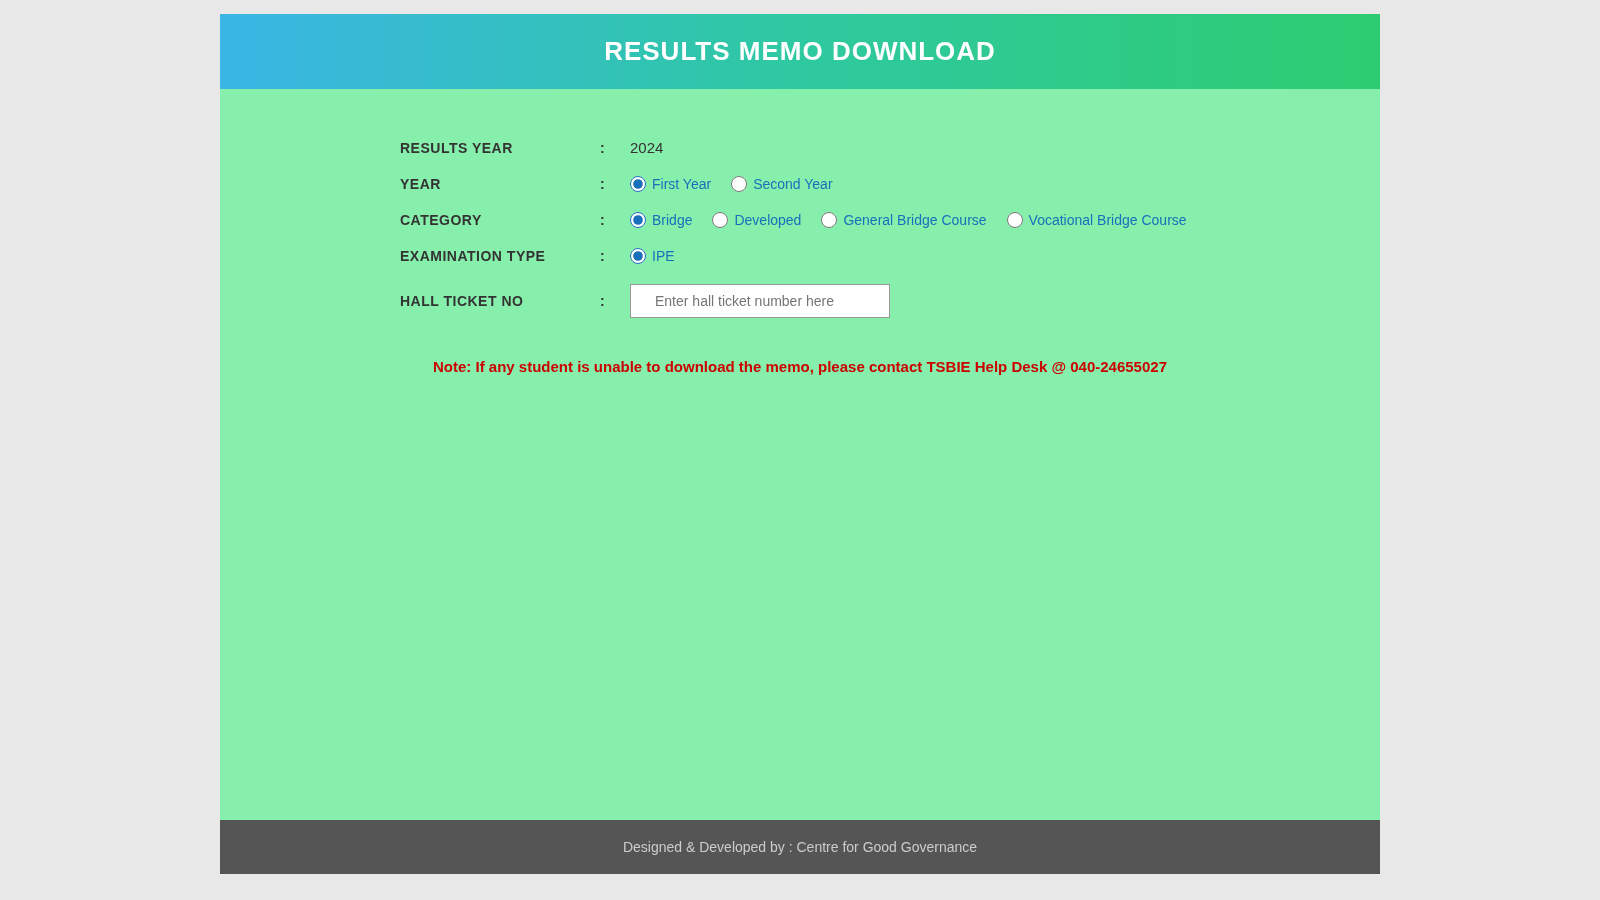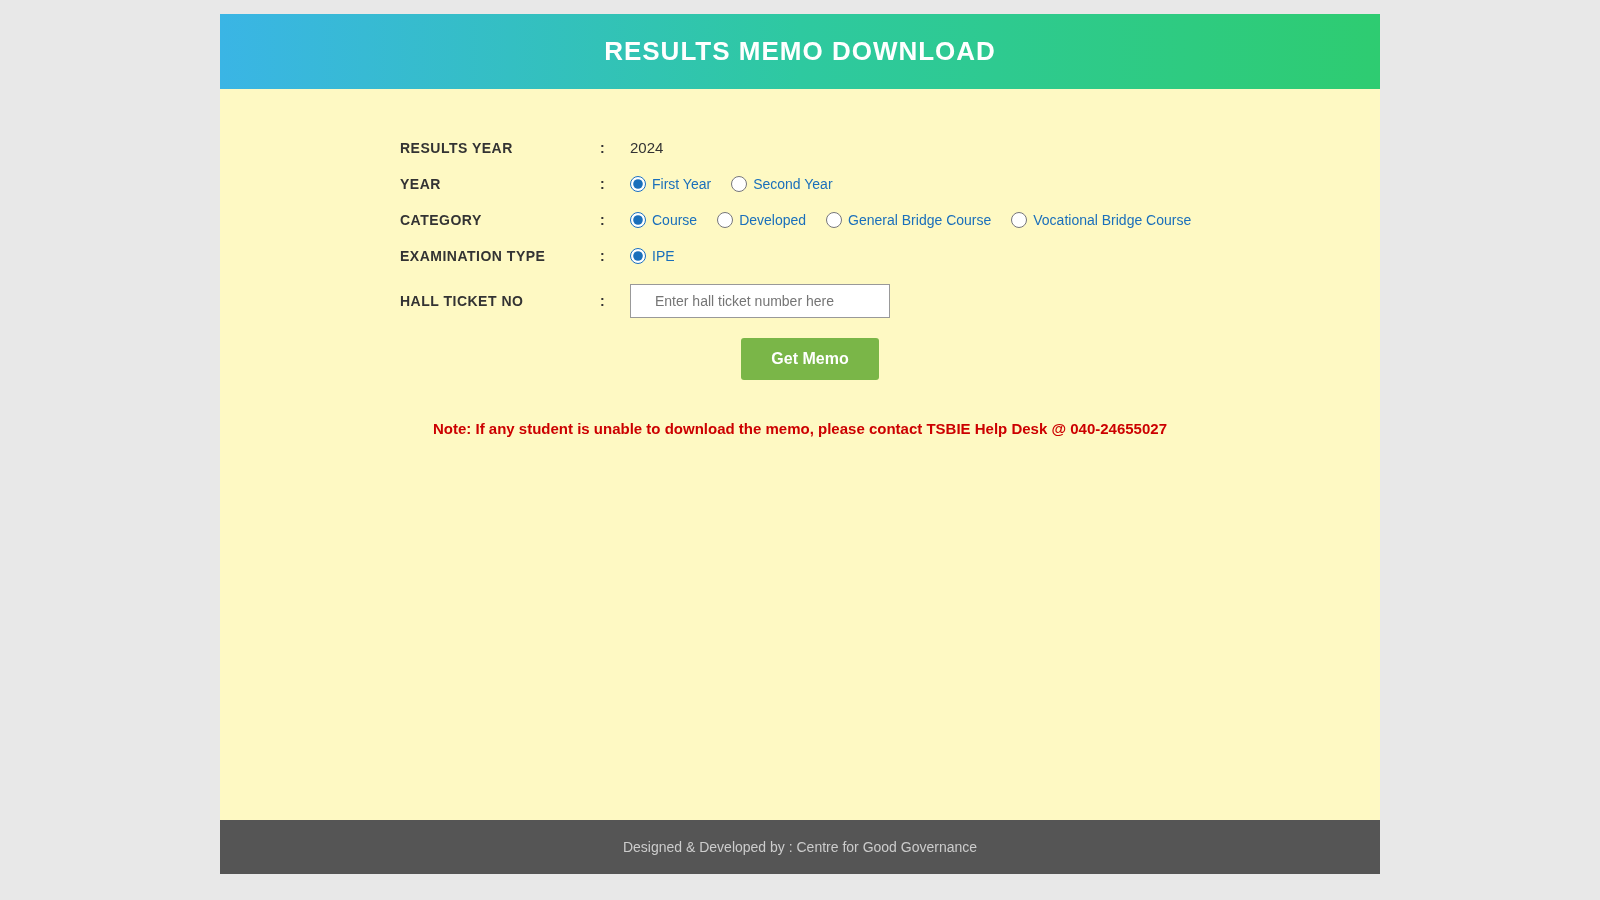--- a/index.html
+++ b/index.html
@@ -13,21 +13,21 @@
       font-family: Arial, sans-serif;
       min-height: 900px;
       display: flex;
       justify-content: center;
       align-items: flex-start;
     }
 
     .page-wrapper {
       width: 1160px;
       min-height: 860px;
-      background: #fef9c3;
+      background: #86efac;
       margin-top: 14px;
       display: flex;
       flex-direction: column;
     }
 
     .header-banner {
       background: linear-gradient(to right, #3ab5e5, #2ec9a0, #2ecc71);
       padding: 22px 0;
       text-align: center;
     }
@@ -185,21 +185,21 @@
           </label>
         </div>
       </div>
 
       <div class="form-row">
         <span class="form-label">CATEGORY</span>
         <span class="form-colon">:</span>
         <div class="form-value">
           <label class="radio-group">
             <input type="radio" name="category" value="general" checked="" style="">
-            <span class="radio-label">Course</span>
+            <span class="radio-label">Bridge</span>
           </label>
           <label class="radio-group">
             <input type="radio" name="category" value="vocational" style="">
             <span class="radio-label">Developed</span>
           </label>
           <label class="radio-group">
             <input type="radio" name="category" value="general-bridge" style="">
             <span class="radio-label">General Bridge Course</span>
           </label>
           <label class="radio-group">
@@ -221,23 +221,20 @@
       </div>
 
       <div class="form-row">
         <span class="form-label">HALL TICKET NO</span>
         <span class="form-colon">:</span>
         <div class="form-value">
           <input type="text" class="hall-ticket-input" placeholder="Enter hall ticket number here" style="">
         </div>
       </div>
 
-      <div class="button-row">
-        <button class="get-memo-btn">Get Memo</button>
-      </div>
 
     </div>
 
     <div class="note-section">
       <span class="note-text">Note: If any student is unable to download the memo, please contact TSBIE Help Desk @ 040-24655027</span>
     </div>
   </div>
 
   <div class="footer">
     <span class="footer-text">Designed &amp; Developed by : Centre for Good Governance</span>

